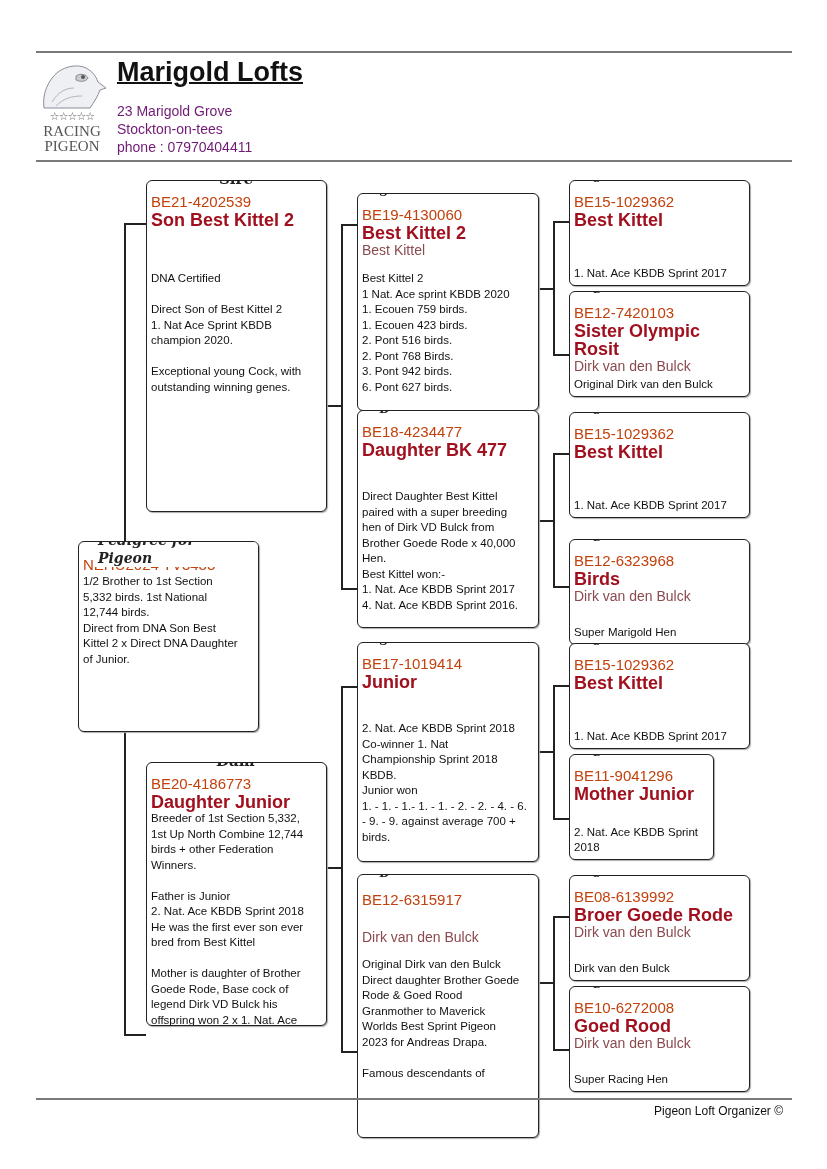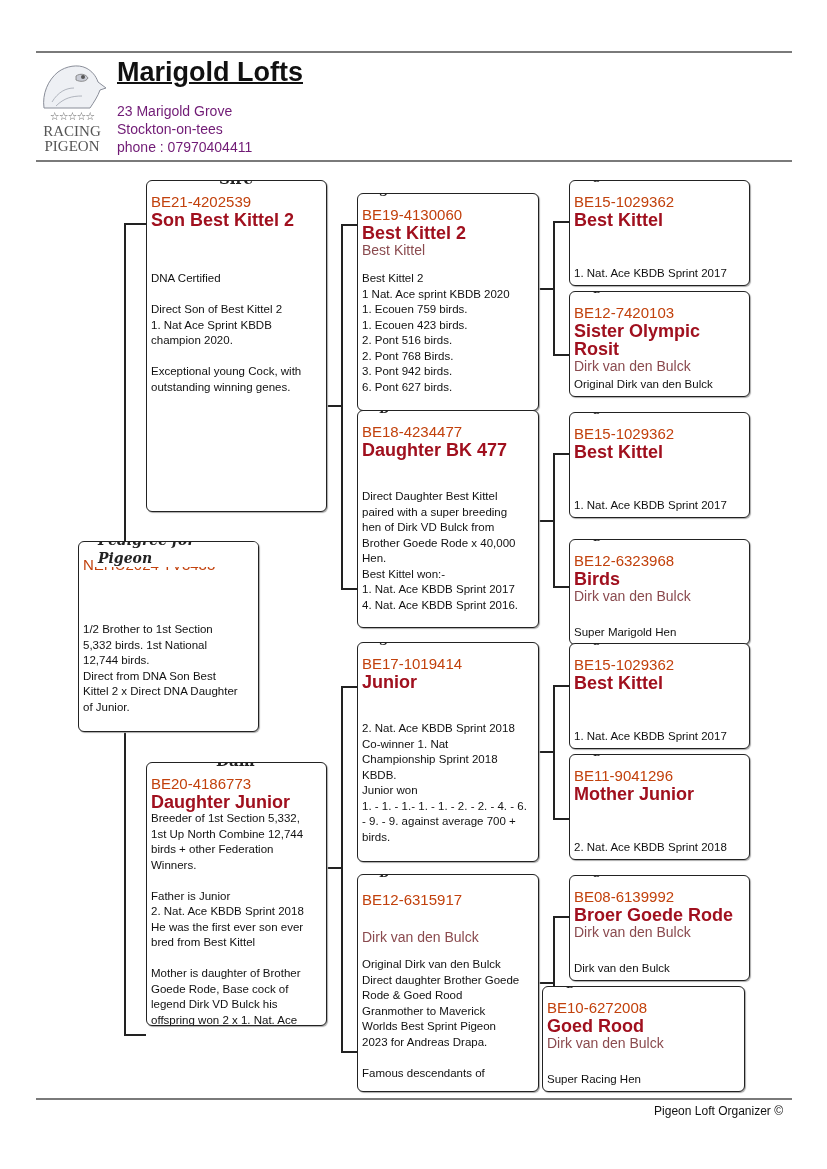--- a/index.html
+++ b/index.html
@@ -84,21 +84,21 @@
 <div class="line" style="left:553px; top:818px; width:16px; height:1.5px;"></div>
 
 <div class="line" style="left:539px; top:982px; width:14px; height:1.5px;"></div>
 <div class="line" style="left:553px; top:916px; width:1.5px; height:134px;"></div>
 <div class="line" style="left:553px; top:916px; width:16px; height:1.5px;"></div>
 <div class="line" style="left:553px; top:1049px; width:16px; height:1.5px;"></div>
 
 <div class="box" style="left:78px; top:541px; width:181px; height:191px;">
   <div class="lbl" style="left:14px; font-size:14px; font-style:italic;">Pedigree for Pigeon</div>
   <div class="ring" style="margin-top:2px;">NEHU2024 TV3433</div>
-  <div class="notes" style="margin-top:48px;">1/2 Brother to 1st Section
+  <div class="notes" style="">1/2 Brother to 1st Section
 5,332 birds. 1st National
 12,744 birds.
 Direct from DNA Son Best
 Kittel 2 x Direct DNA Daughter
 of Junior.</div>
 </div>
 
 <div class="box" style="left:146px; top:180px; width:181px; height:332px;">
   <div class="lbl" style="left:67px; font-size:15px;">Sire</div>
   <div class="ring">BE21-4202539</div>
@@ -170,21 +170,21 @@
   <div class="notes" style="margin-top:30px;">2. Nat. Ace KBDB Sprint 2018
 Co-winner 1. Nat
 Championship Sprint 2018
 KBDB.
 Junior won
 1. - 1. - 1.- 1. - 1. - 2. - 2. - 4. - 6.
 - 9. - 9. against average 700 +
 birds.</div>
 </div>
 
-<div class="box" style="left:357px; top:874px; width:182px; height:218px;">
+<div class="box" style="left:357px; top:874px; width:182px; height:264px;">
   <div class="lbl" style="left:16px; font-size:12px;">D</div>
   <div class="ring" style="margin-top:4px;">BE12-6315917</div>
   <div class="breeder" style="margin-top:20px;">Dirk van den Bulck</div>
   <div class="notes" style="margin-top:11px;">Original Dirk van den Bulck
 Direct daughter Brother Goede
 Rode &amp; Goed Rood
 Granmother to Maverick
 Worlds Best Sprint Pigeon
 2023 for Andreas Drapa.
 
@@ -218,35 +218,35 @@
   <div class="breeder">Dirk van den Bulck</div>
   <div class="bottom-note">Super Marigold Hen</div>
 </div>
 
 <div class="box" style="left:569px; top:643px; width:181px; height:106px;">
   <div class="lbl" style="left:18px; font-size:10px;">S</div>
   <div class="ring">BE15-1029362</div>
   <div class="name">Best Kittel</div>
   <div class="bottom-note">1. Nat. Ace KBDB Sprint 2017</div>
 </div>
-<div class="box" style="left:569px; top:754px; width:181px; height:106px;">
+<div class="box" style="left:569px; top:754px; width:145px; height:106px;">
   <div class="lbl" style="left:18px; font-size:10px;">D</div>
   <div class="ring">BE11-9041296</div>
   <div class="name">Mother Junior</div>
   <div class="bottom-note">2. Nat. Ace KBDB Sprint 2018</div>
 </div>
 
 <div class="box" style="left:569px; top:875px; width:181px; height:106px;">
   <div class="lbl" style="left:18px; font-size:10px;">S</div>
   <div class="ring">BE08-6139992</div>
   <div class="name">Broer Goede Rode</div>
   <div class="breeder">Dirk van den Bulck</div>
   <div class="bottom-note">Dirk van den Bulck</div>
 </div>
-<div class="box" style="left:542px; top:986px; width:203px; height:106px;">
+<div class="box" style="left:569px; top:986px; width:181px; height:106px;">
   <div class="lbl" style="left:18px; font-size:10px;">D</div>
   <div class="ring">BE10-6272008</div>
   <div class="name">Goed Rood</div>
   <div class="breeder">Dirk van den Bulck</div>
   <div class="bottom-note">Super Racing Hen</div>
 </div>
 
 <div class="hr" style="top:1098px;"></div>
 <div class="footer">Pigeon Loft Organizer ©</div>
 

